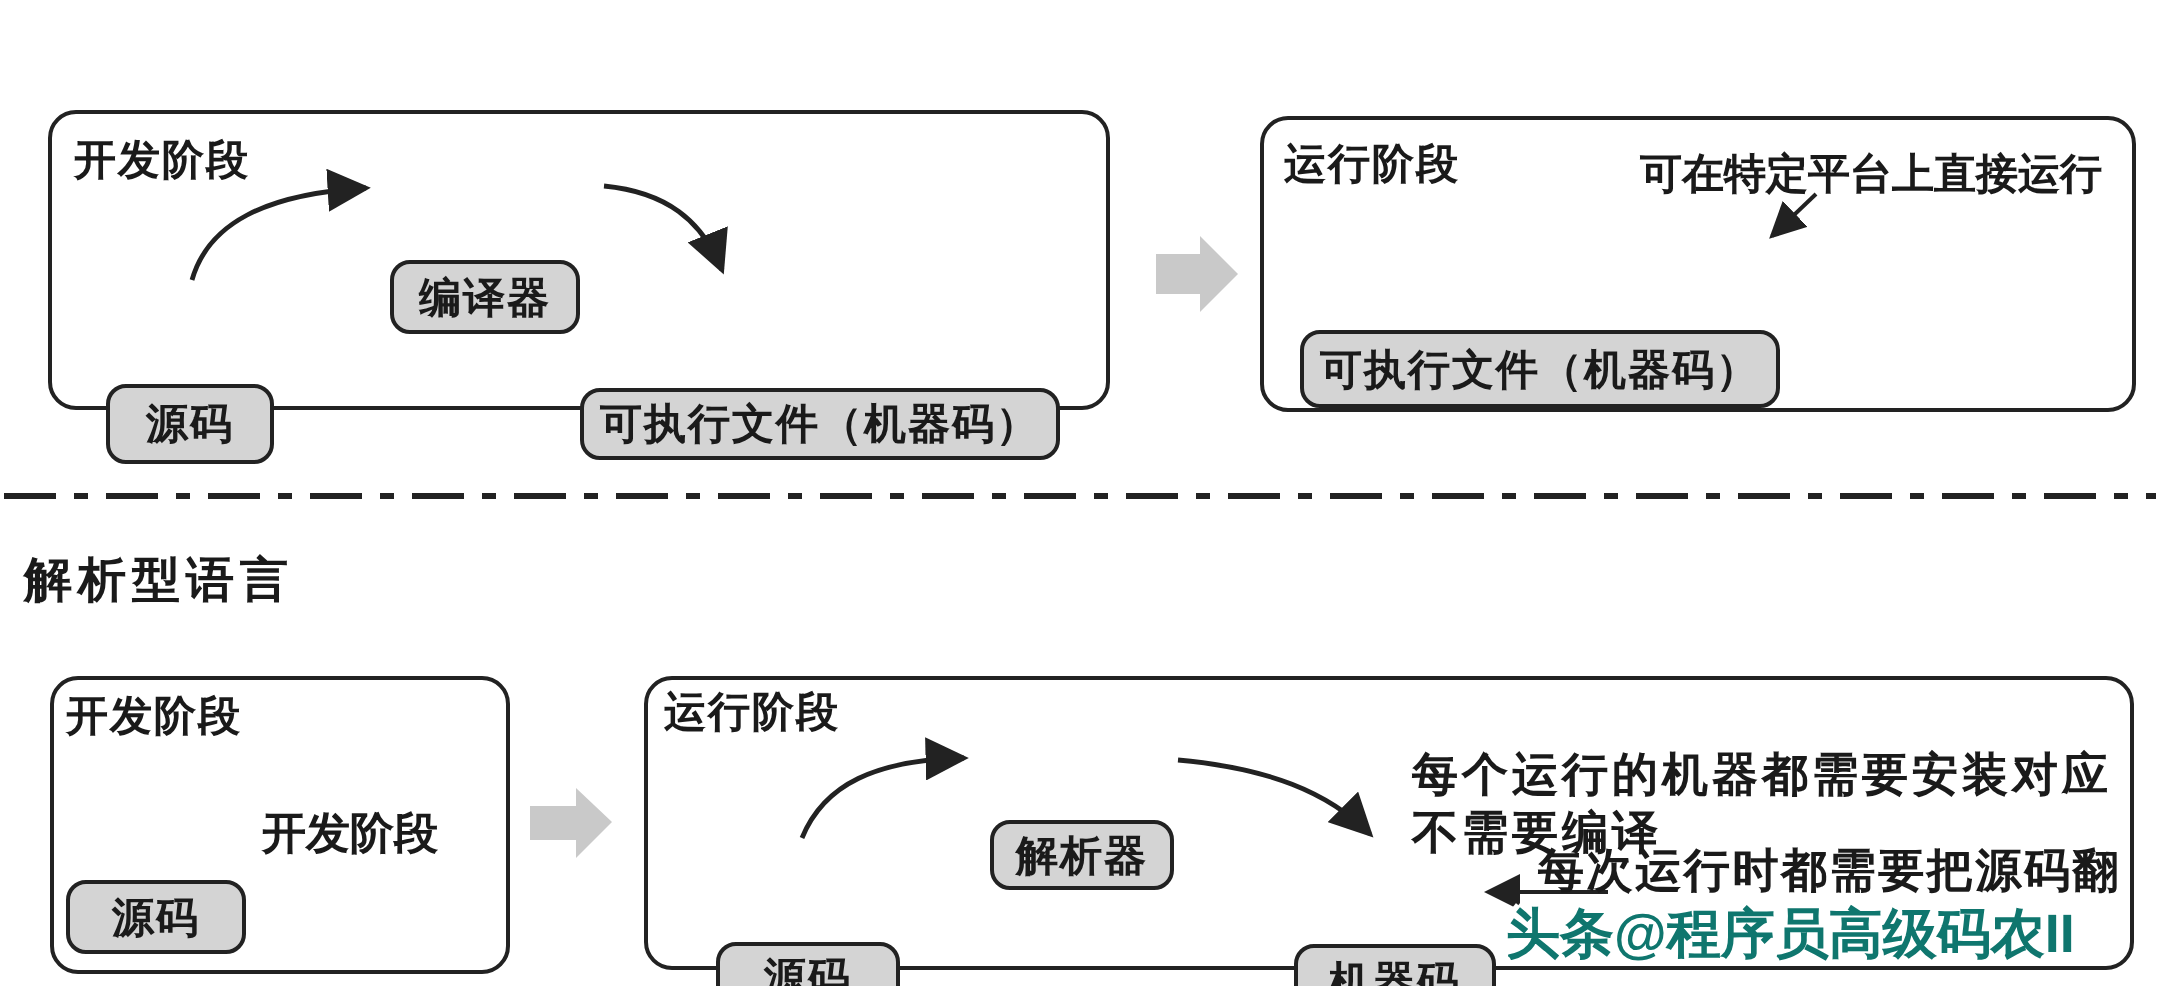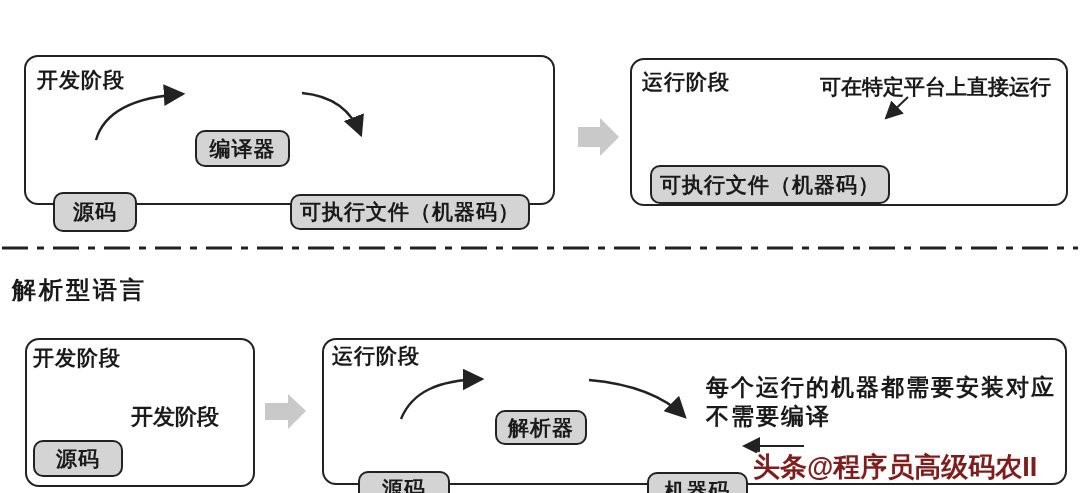--- a/index.html
+++ b/index.html
@@ -25,21 +25,21 @@
     font-size:21px;font-weight:600;letter-spacing:1px;white-space:nowrap;margin-top:47px;
   }
   .ttl{position:absolute;font-size:24px;font-weight:700;letter-spacing:3px;white-space:nowrap;}
   .lbl{position:absolute;font-size:21px;font-weight:600;letter-spacing:1px;white-space:nowrap;}
   .ann{position:absolute;font-size:21px;font-weight:600;white-space:nowrap;}
   .ann-big{font-size:23px;line-height:29px;letter-spacing:2px;}
   .ann-mid{font-size:23px;letter-spacing:1.3px;}
   .wm{
     position:absolute;left:753px;top:449px;z-index:9;
     font-family:"Liberation Sans","DejaVu Sans",sans-serif;
-    font-size:27px;font-weight:800;color:#7f1d1d;white-space:nowrap;
+    font-size:27px;font-weight:800;color:#0f766e;white-space:nowrap;
     text-shadow:-2px -2px 0 #fff,2px -2px 0 #fff,-2px 2px 0 #fff,2px 2px 0 #fff,0 2px 0 #fff,0 -2px 0 #fff,2px 0 0 #fff,-2px 0 0 #fff;
   }
 </style>
 </head>
 <body>
 
 <div class="canvas">
 
   <div class="frame" style="left:24px;top:55px;width:531px;height:150px;"></div>
   <div class="frame" style="left:630px;top:58px;width:438px;height:148px;"></div>
@@ -80,16 +80,17 @@
 
   <div class="lbl" style="left:332px;top:342px;">运行阶段</div>
   <div class="node" style="left:495px;top:363px;width:92px;height:35px;">解析器</div>
   <div class="node" style="left:358px;top:424px;width:92px;height:36px;">源码</div>
   <div class="node" style="left:647px;top:425px;width:101px;height:38px;">机器码</div>
 
   <div class="ann ann-big" style="left:706px;top:349px;margin-top:24px;">
     <div>每个运行的机器都需要安装对应</div>
     <div>不需要编译</div>
   </div>
+  <div class="ann ann-mid" style="left:769px;top:420px;">每次运行时都需要把源码翻</div>
 
   <div class="wm">头条@程序员高级码农II</div>
 
 </div>
 
 </body></html>

